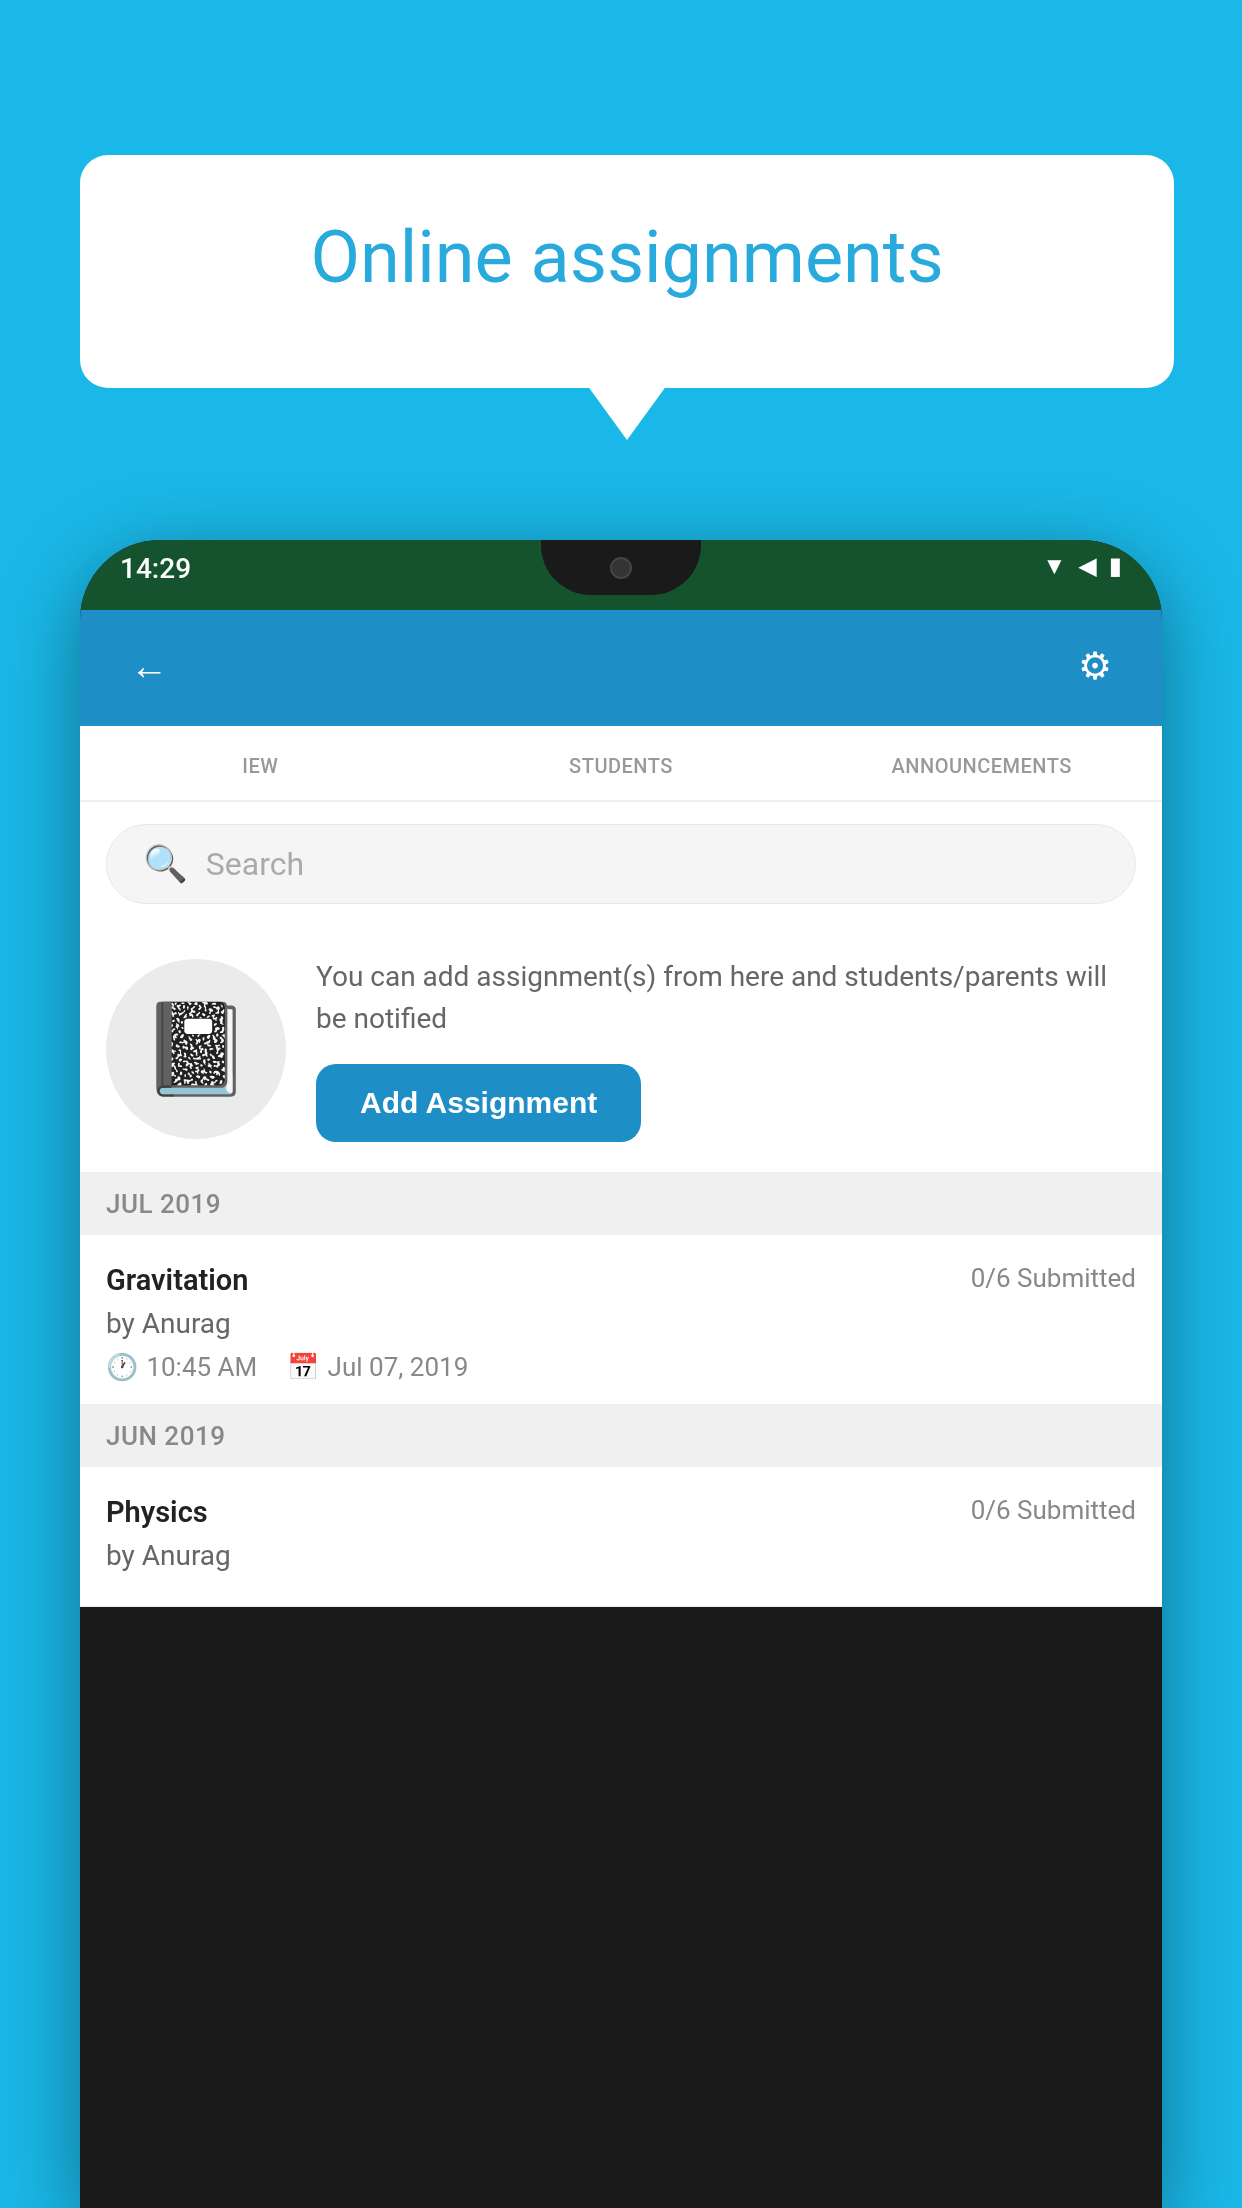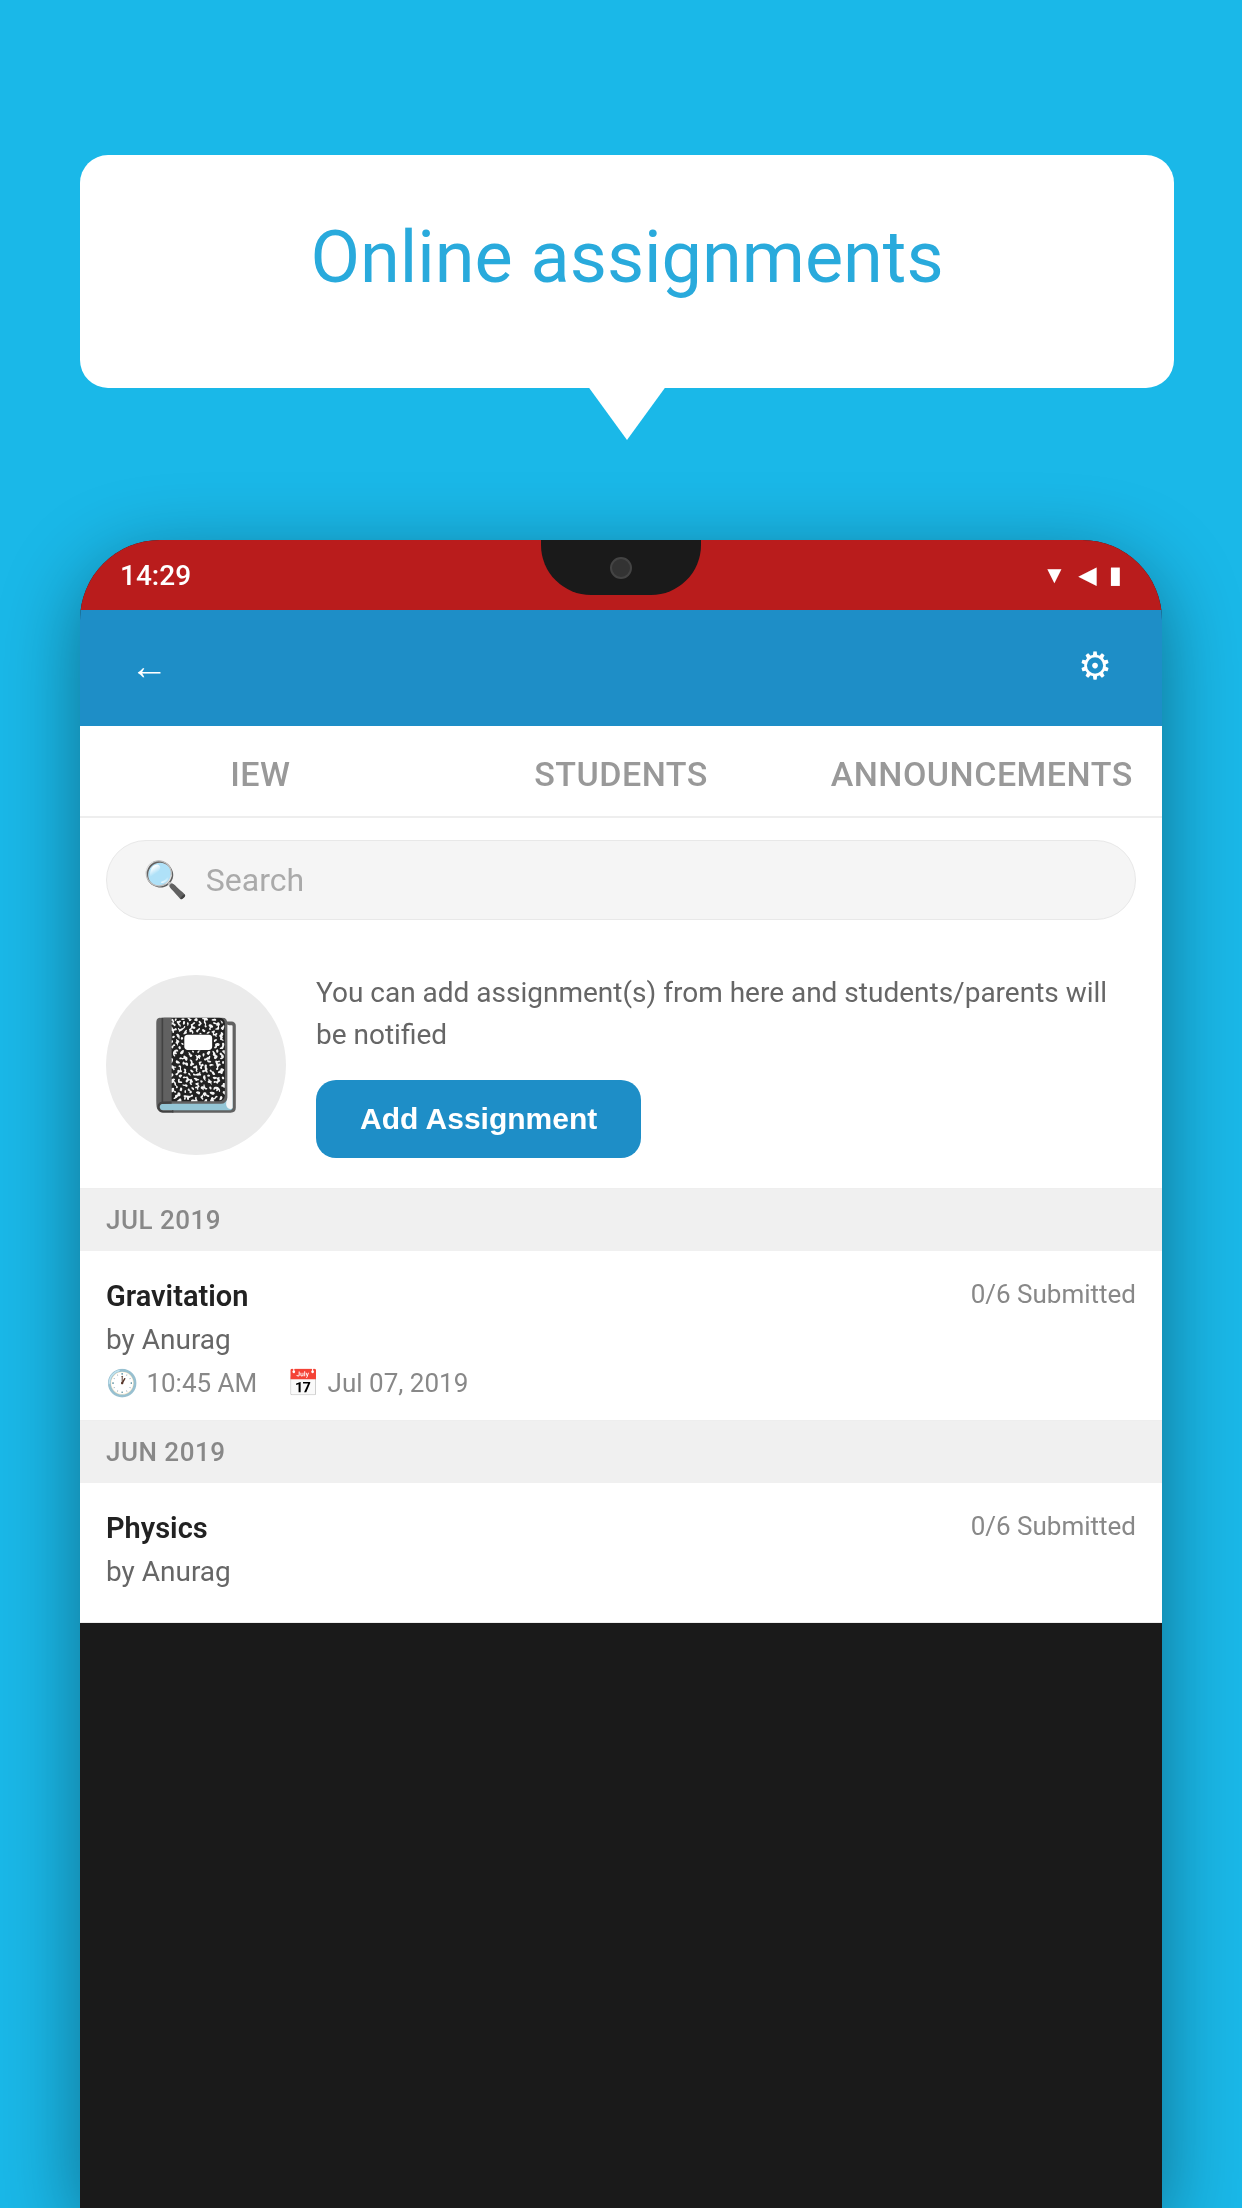--- a/index.html
+++ b/index.html
@@ -61,24 +61,24 @@
       right: 80px;
       bottom: 0px;
       background: #1a1a1a;
       border-radius: 80px 80px 0 0;
       overflow: hidden;
       box-shadow: 0 20px 80px rgba(0,0,0,0.4);
     }
 
     
     .phone-status-bar {
-      background: #b91c1c;
+      background: #14532d;
       height: 70px;
       display: flex;
-      align-items: center;
+      align-items: flex-start;
       justify-content: space-between;
       padding: 12px 40px;
       position: relative;
     }
     .phone-notch {
       position: absolute;
       top: 0;
       left: 50%;
       transform: translateX(-50%);
       width: 160px;
@@ -149,21 +149,21 @@
     .tabs-bar {
       background: white;
       display: flex;
       border-bottom: 2px solid #eee;
       overflow: hidden;
     }
     .tab-item {
       flex: 1;
       padding: 28px 10px 22px;
       text-align: center;
-      font-size: 34px;
+      font-size: 20px;
       font-weight: 500;
       color: #999;
       cursor: pointer;
       letter-spacing: 0.5px;
       white-space: nowrap;
       overflow: hidden;
       text-overflow: ellipsis;
     }
     .tab-item.active {
       color: #1e8ec7;

